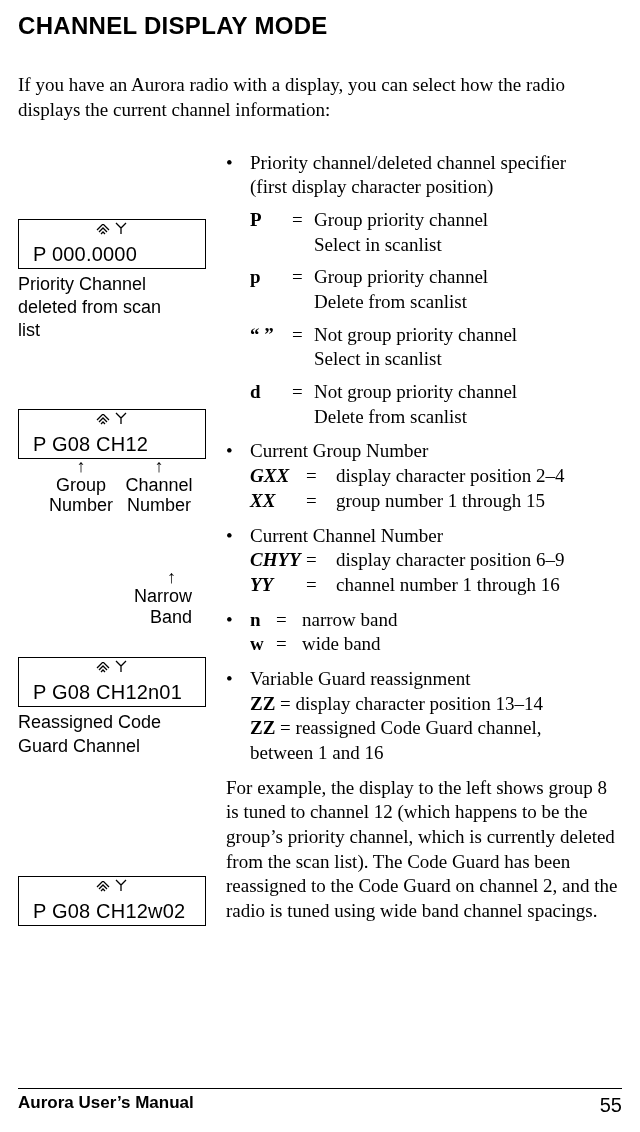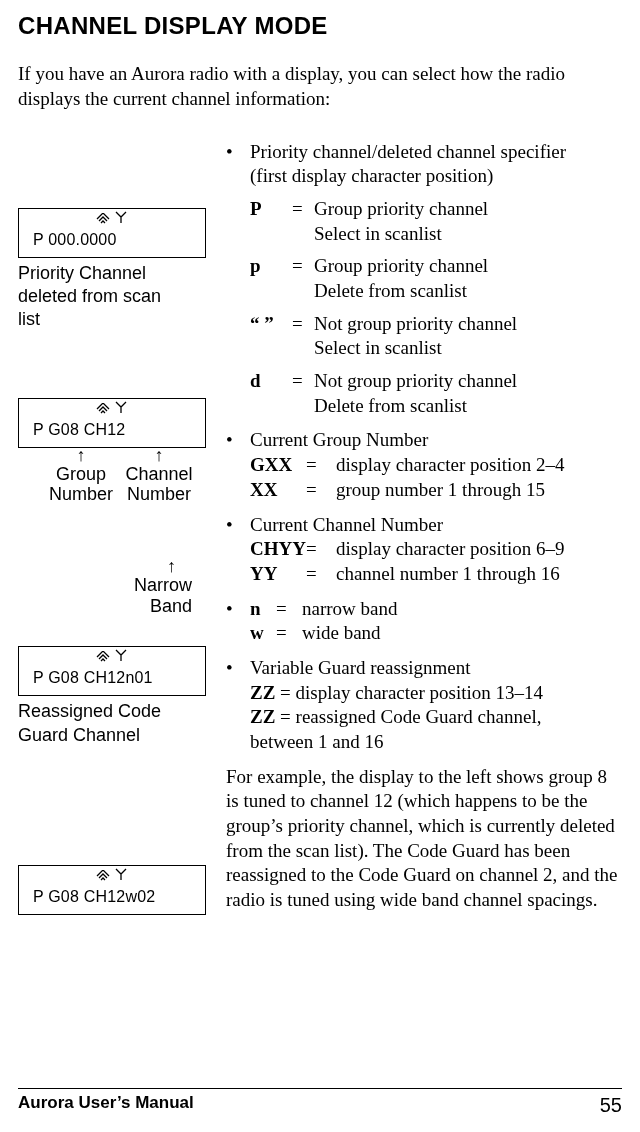--- a/index.html
+++ b/index.html
@@ -14,21 +14,21 @@
       font-size: 19px;
       line-height: 1.3;
       padding: 10px 18px 8px 18px;
       position: relative;
     }
     h1 {
       font-family: Arial, Helvetica, sans-serif;
       font-weight: bold;
       font-size: 24px;
       letter-spacing: 0.3px;
-      margin-bottom: 21px;
+      margin-bottom: 32px;
     }
     .intro {
       margin: 1px 0 28px 0;
     }
     .columns {
       display: flex;
       gap: 16px;
     }
     .left-col {
       width: 192px;
@@ -46,21 +46,21 @@
       font-family: Arial, Helvetica, sans-serif;
       position: relative;
     }
     .lcd .icons {
       text-align: center;
       font-size: 15px;
       line-height: 14px;
       height: 15px;
     }
     .lcd .text {
-      font-size: 16px;
+      font-size: 20px;
       letter-spacing: 0.2px;
       padding-left: 8px;
       padding-top: 4px;
     }
     .lcd-label {
       font-family: Arial, Helvetica, sans-serif;
       font-size: 18px;
       margin-top: 4px;
       width: 188px;
     }
@@ -91,20 +91,21 @@
     .def-text {
       flex: 1;
     }
     .def-row-inline {
       display: flex;
     }
     .def-row-inline .sym {
       font-weight: bold;
       min-width: 56px;
       flex-shrink: 0;
+      font-style: italic;
     }
     .def-row-inline .eq {
       min-width: 30px;
       flex-shrink: 0;
     }
     .def-row-inline .txt {
       flex: 1;
     }
     .def-row-inline2 {
       display: flex;

